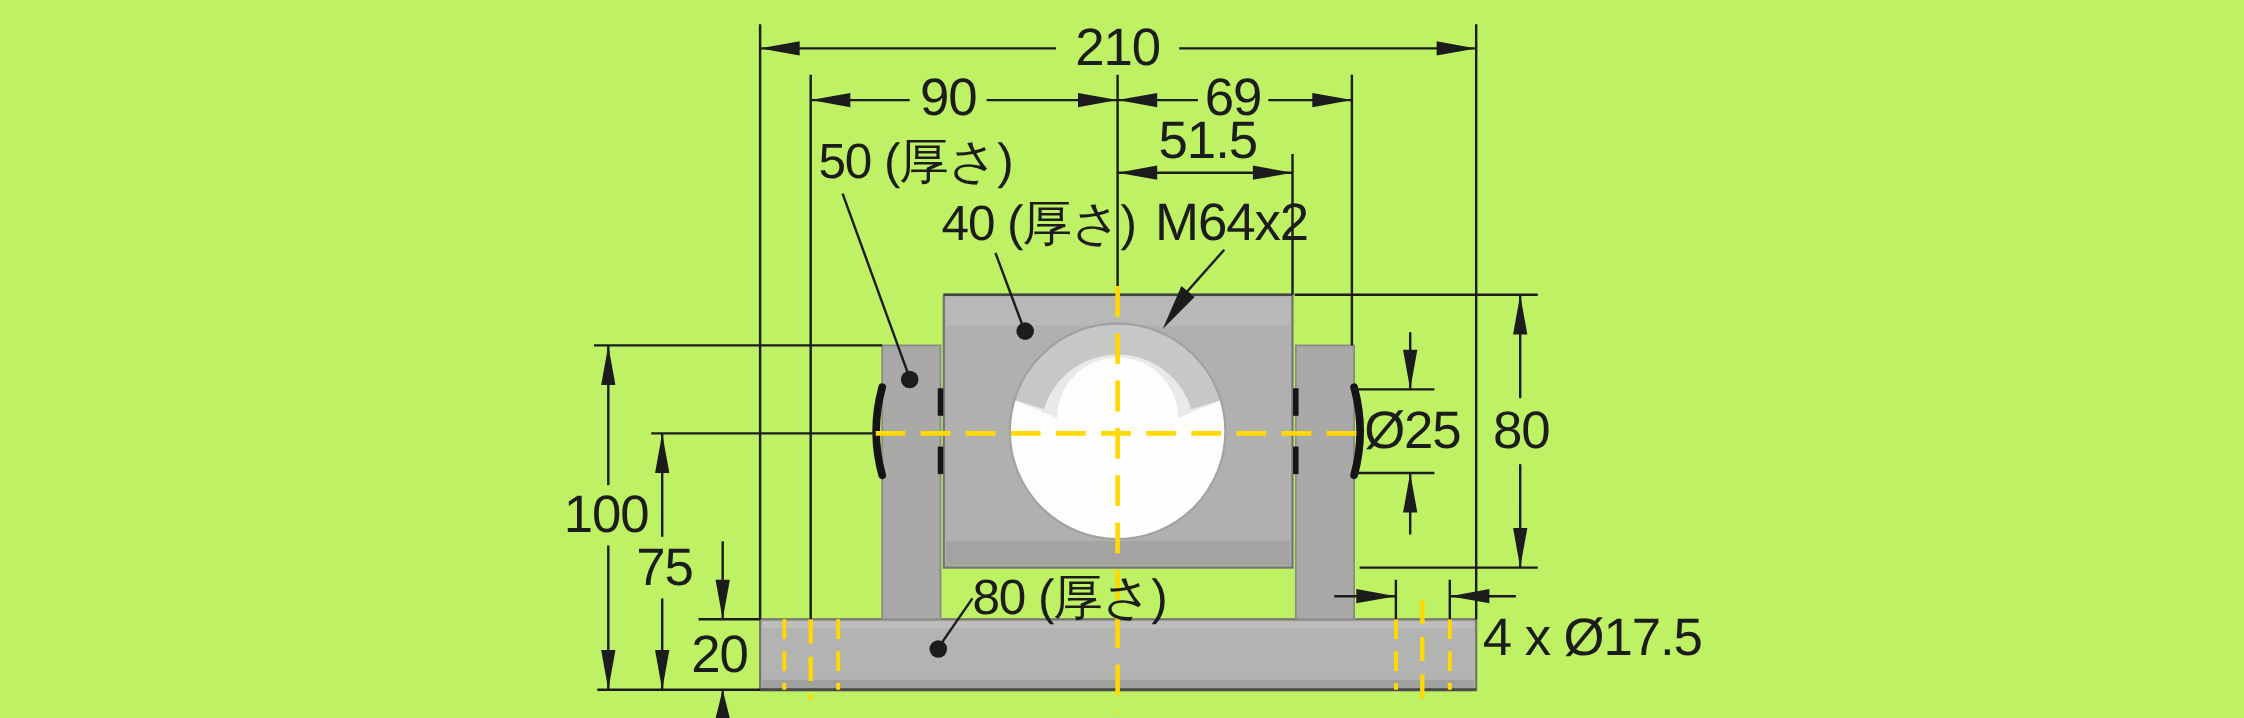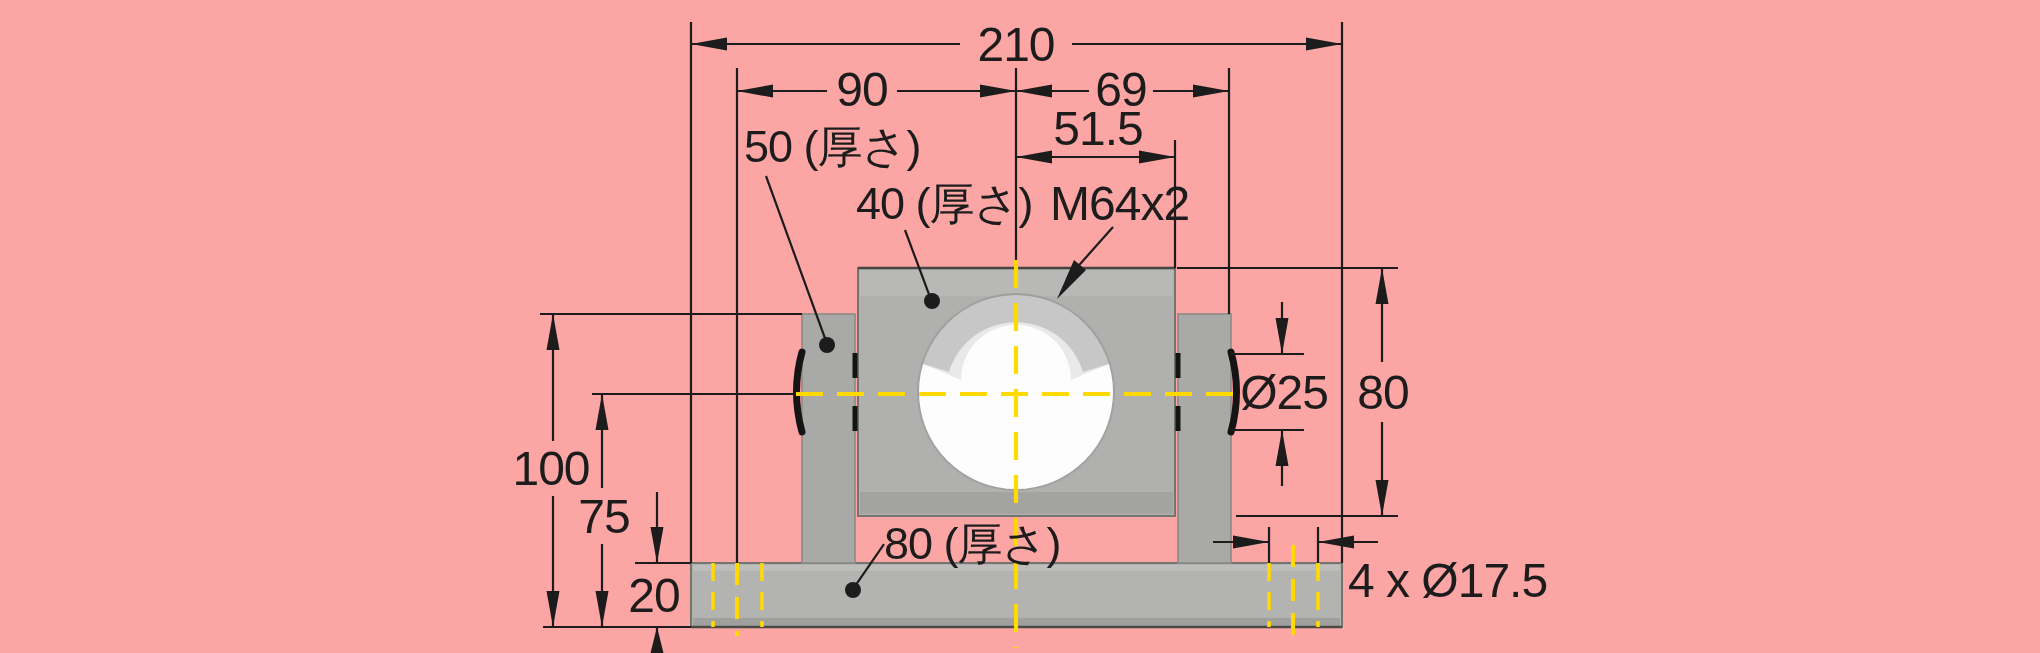--- a/index.html
+++ b/index.html
@@ -7,21 +7,21 @@
     padding: 0;
     background: #ffffff;
     width: 2040px;
     height: 653px;
     overflow: hidden;
   }
   .stage {
     position: relative;
     width: 2040px;
     height: 653px;
-    background: #fca5a5;
+    background: #bef264;
   }
   svg { display: block; }
   text {
     font-family: "Liberation Sans", "DejaVu Sans", sans-serif;
     fill: #1c1c1c;
   }
   .dim-num { font-size: 48px; letter-spacing: -1px; }
   .dim-label { font-size: 45px; letter-spacing: -1px; }
   .thin { stroke: #1c1c1c; stroke-width: 2.2; fill: none; }
   .arrow { fill: #1c1c1c; stroke: none; }

